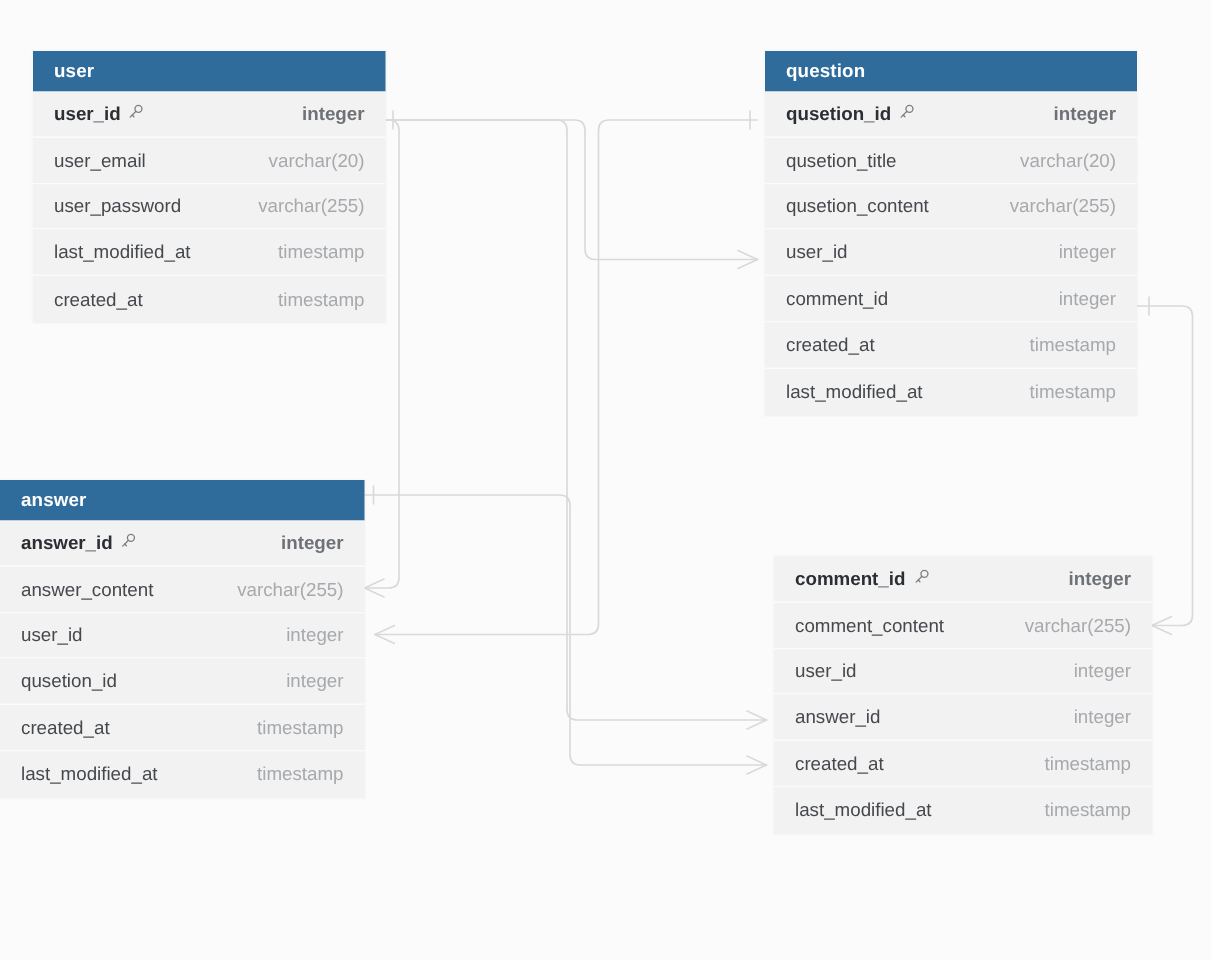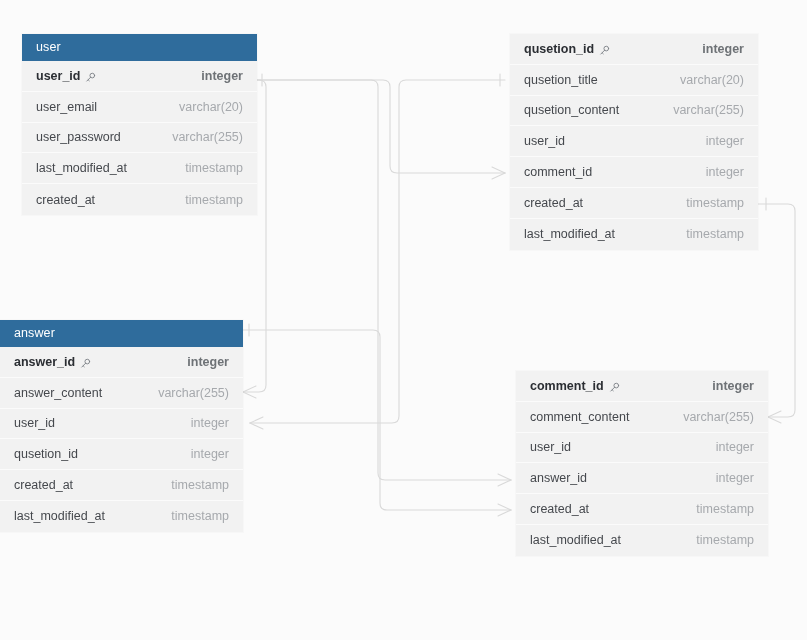--- a/index.html
+++ b/index.html
@@ -40,21 +40,21 @@
     position: absolute;
     z-index: 2;
     background: #f2f2f2;
     box-shadow: 0 0 0 1px rgba(0,0,0,0.015);
   }
 
   .entity-header {
     background: #2f6c9c;
     color: #ffffff;
     font-size: 12.5px;
-    font-weight: normal;
+    font-weight: bold;
     letter-spacing: 0.1px;
     height: 27px;
     line-height: 27px;
     padding: 0 14px;
     box-sizing: border-box;
     overflow: hidden;
     white-space: nowrap;
   }
 
   .entity-body {
@@ -73,21 +73,21 @@
     white-space: nowrap;
   }
   .field-row:last-child {
     border-bottom: none;
   }
 
   .field-name {
     font-size: 12.5px;
     color: #45484d;
     display: flex;
-    align-items: flex-end;
+    align-items: flex-start;
     gap: 5px;
   }
   .field-row.is-pk .field-name {
     font-weight: bold;
     color: #2b2e33;
   }
 
   .field-type {
     font-size: 12.5px;
     color: #a6a9ad;
@@ -207,20 +207,21 @@
           </div>
           <div class="field-row">
             <span class="field-name">
               <span>created_at</span>
             </span>
             <span class="field-type">timestamp</span>
           </div>
         </div>
       </div>
       <div class="entity" style="left: 510px; top: 34px; width: 248px;">
+        <div class="entity-header">question</div>
         <div class="entity-body">
           <div class="field-row is-pk">
             <span class="field-name">
               <span>qusetion_id</span>
               <span class="key-icon">
                 <svg viewBox="0 0 16 16" width="11" height="11">
                   <g fill="none" stroke="#7b7f84" stroke-width="1.3" stroke-linecap="round" stroke-linejoin="round">
                     <circle cx="10.6" cy="5.2" r="3.4"></circle>
                     <path d="M8.2 7.6 L2.6 13.2"></path>
                     <path d="M4.6 11.2 L6.2 12.8"></path>

